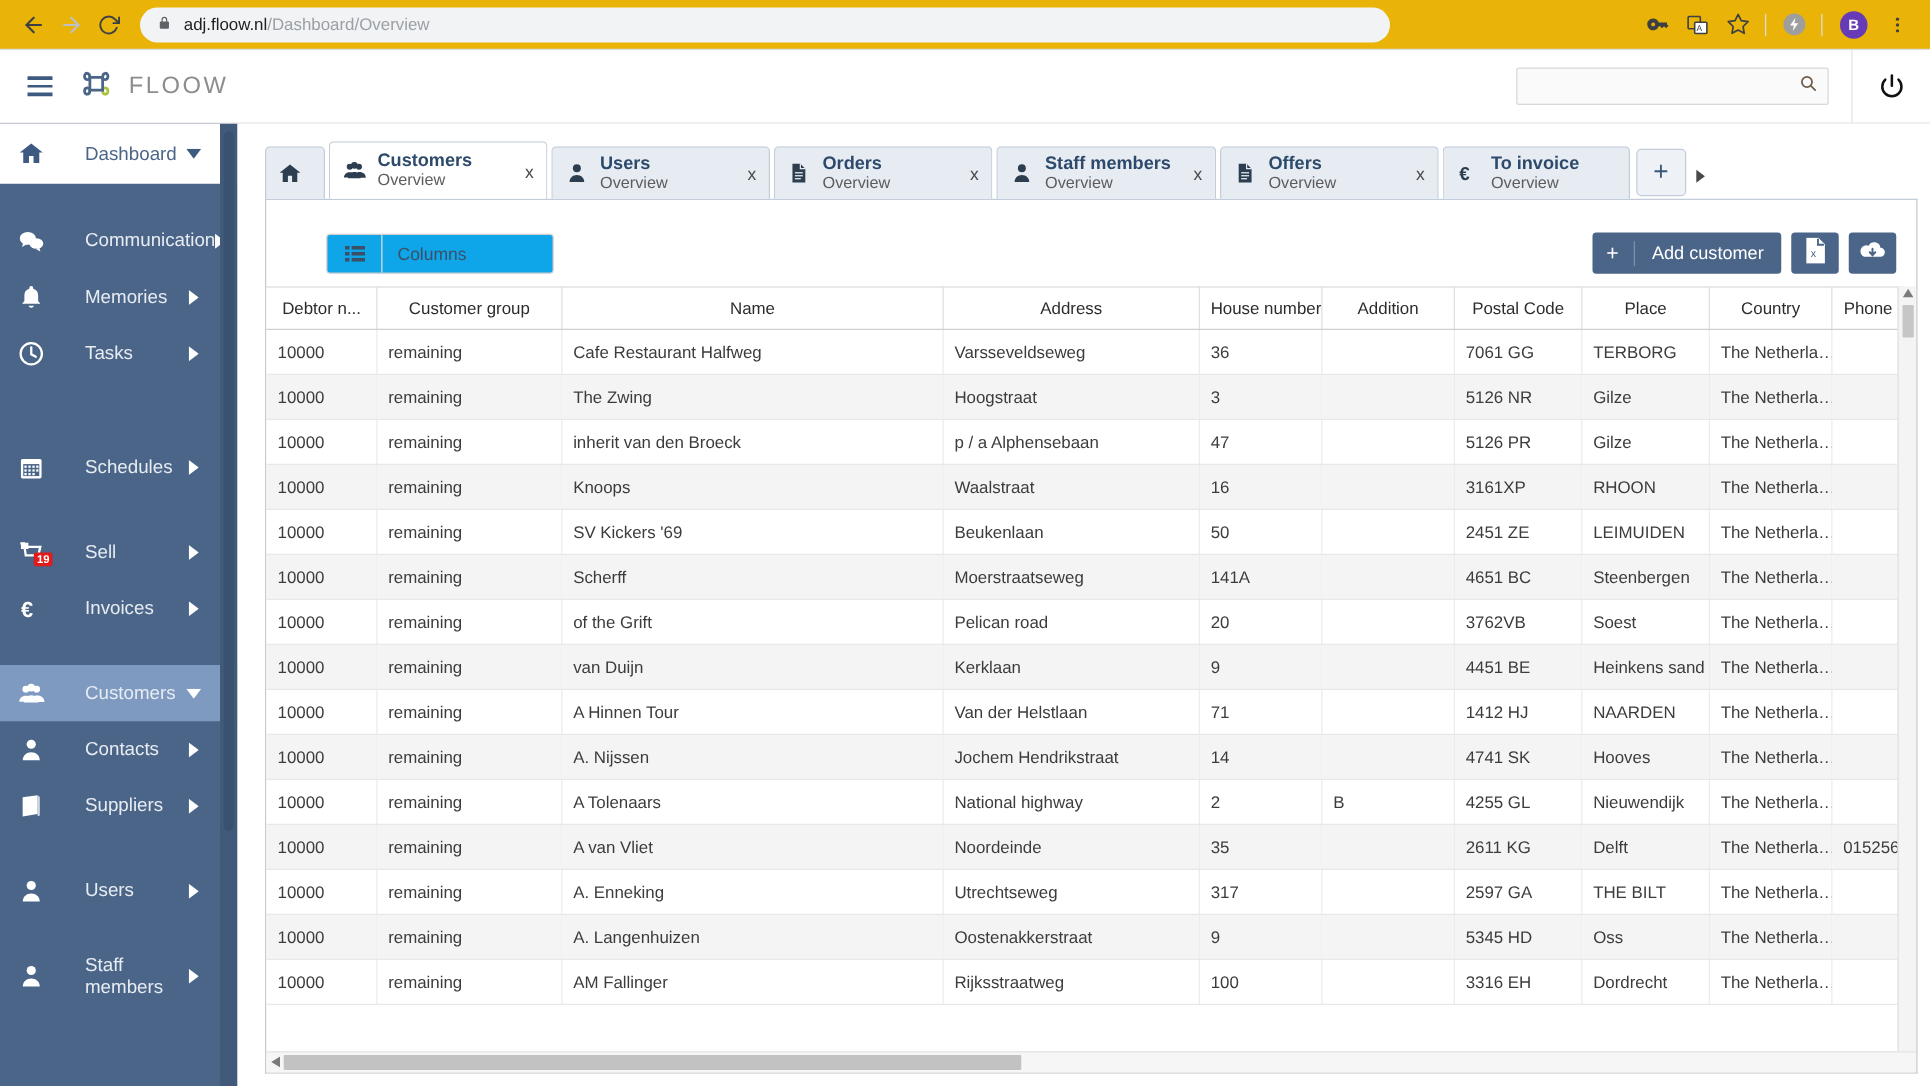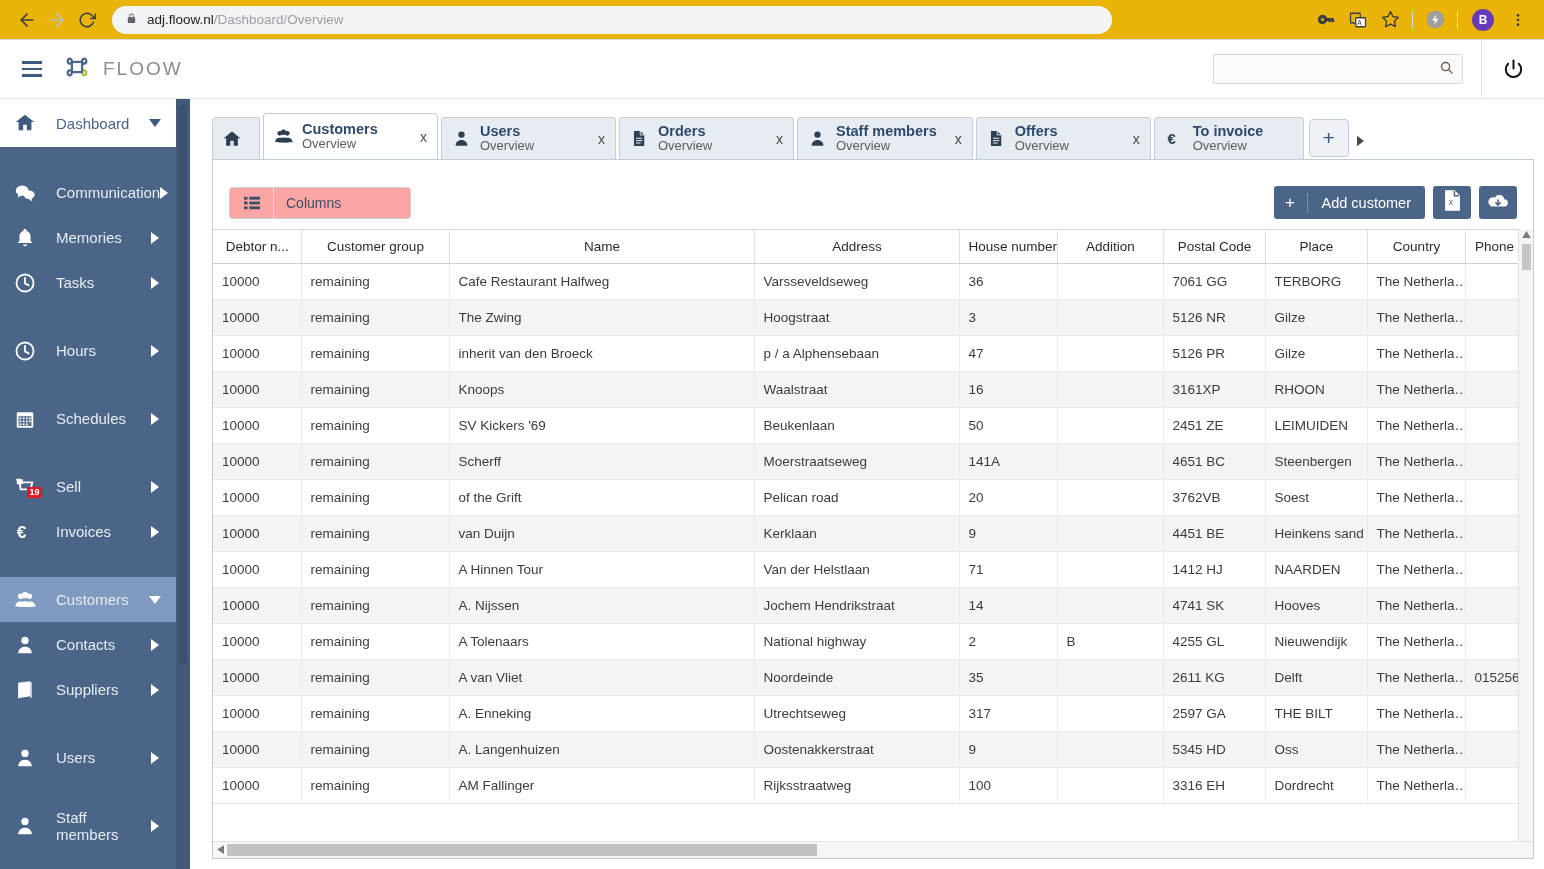--- a/index.html
+++ b/index.html
@@ -114,21 +114,21 @@
   .side-item {
     height: 45px; display: flex; align-items: center;
     color: #e7ecf2; font-size: 15px;
     padding-left: 14px; padding-right: 28px;
     position: relative;
   }
   .side-item .si-icon {
     width: 42px; flex: 0 0 42px; display: flex; align-items: center;
     color: #ffffff;
   }
-  .side-item .si-label { flex: 1; }
+  .side-item .si-label { flex: 1; margin-left: 12px; }
   .side-item .si-arrow {
     width: 14px; display: flex; align-items: center; justify-content: center;
     font-size: 10px;
   }
   .side-item.active-top {
     background: #ffffff; color: #4b6588; height: 48px;
   }
   .side-item.active-top .si-icon { color: #3f5a80; }
   .side-item.active-top .si-arrow { color: #2d4straight; }
   .side-item.selected { background: #7e9ac0; }
@@ -206,22 +206,22 @@
     font-family: inherit;
   }
   .btn-plain {
     height: 31px; border: 1px solid #cfcfcf; background: #fdfdfd;
     border-radius: 3px; padding: 0 12px;
     display: flex; align-items: center;
     font-size: 14px; color: #3d4f66;
     margin-left: 8px;
   }
   #columns-btn {
-    height: 32px; width: 182px; border: 1px solid #cfcfcf; background: #fca5a5;
-    border-radius: 3px; display: flex; align-items: center;
+    height: 32px; width: 182px; border: 1px solid #cfcfcf; background: #0ea5e9;
+    border-radius: 3px; display: flex; align-items: center; margin-left: 32px;
   }
   #columns-btn .ci {
     width: 44px; display: flex; align-items: center; justify-content: center;
     border-right: 1px solid #dedede; height: 100%; color: #3d4f66;
   }
   #columns-btn .cl { padding-left: 12px; font-size: 14px; color: #3d4f66; }
   .tb-right { margin-left: auto; display: flex; align-items: center; gap: 8px; }
   .btn-primary {
     height: 33px; background: #4b6588; color: #fff;
     border-radius: 3px; display: flex; align-items: center;
@@ -444,34 +444,20 @@
             </svg>
           </span>
           <span class="si-label">Tasks</span>
           <span class="si-arrow">
             <svg width="8" height="12" viewBox="0 0 8 12" fill="#ffffff">
               <polygon points="0,0 8,6 0,12"></polygon>
             </svg>
           </span>
         </div>
         <div class="side-gap"></div>
-        <div class="side-item">
-          <span class="si-icon">
-            <svg width="22" height="22" viewBox="0 0 24 24" fill="#ffffff">
-              <circle cx="12" cy="12" r="9.3" fill="none" stroke="#ffffff" stroke-width="2"></circle>
-              <path d="M12 6.4v6l4 2.2" fill="none" stroke="#ffffff" stroke-width="2" stroke-linecap="round"></path>
-            </svg>
-          </span>
-          <span class="si-label">Hours</span>
-          <span class="si-arrow">
-            <svg width="8" height="12" viewBox="0 0 8 12" fill="#ffffff">
-              <polygon points="0,0 8,6 0,12"></polygon>
-            </svg>
-          </span>
-        </div>
         <div class="side-gap"></div>
         <div class="side-item">
           <span class="si-icon">
             <svg width="22" height="22" viewBox="0 0 24 24" fill="#ffffff">
               <rect x="3" y="4.5" width="18" height="17" rx="1.4"></rect>
               <rect x="5" y="9" width="14" height="10.5" fill="#4b6588"></rect>
               <g fill="#ffffff">
                 <rect x="6" y="10.3" width="2" height="2"></rect>
                 <rect x="9.5" y="10.3" width="2" height="2"></rect>
                 <rect x="13" y="10.3" width="2" height="2"></rect>

